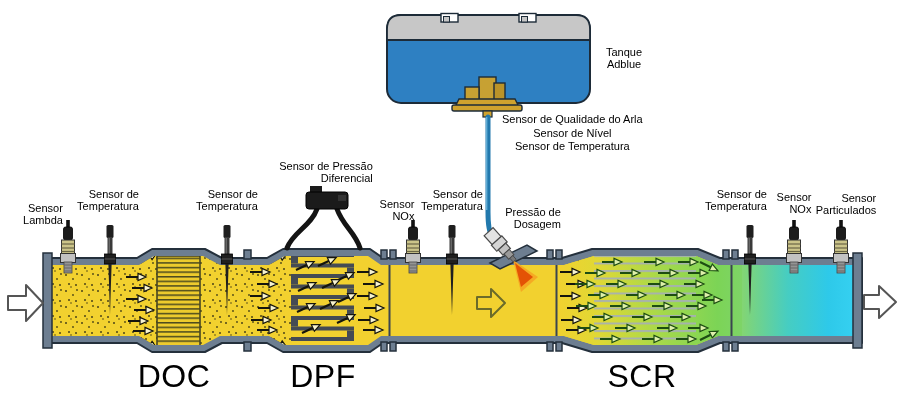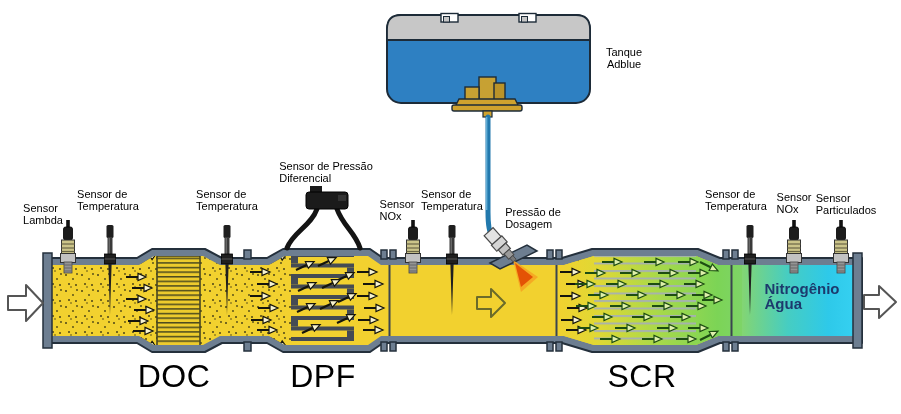--- a/index.html
+++ b/index.html
@@ -1,20 +1,20 @@
 <!DOCTYPE html>
 <html><head>
 <meta charset="utf-8">
 <style>
   html,body{margin:0;padding:0;background:#fff;}
   #stage{position:relative;width:901px;height:414px;background:#ffffff;overflow:hidden;
          font-family:"Liberation Sans",sans-serif;}
   #art{position:absolute;left:0;top:0;}
   .lbl{position:absolute;font:11px/11.5px "Liberation Sans",sans-serif;color:#000;
-       text-align:left;white-space:pre-line;transform:translateX(-50%);}
+       text-align:right;white-space:pre-line;transform:translateX(-50%);}
   .lbl.left{transform:none;text-align:center;}
   .lbl.big{font-weight:normal;font-size:32px;line-height:24px;letter-spacing:.5px;}
   .lbl.nitro{font-weight:bold;font-size:15px;line-height:15px;color:#1c3a6d;}
 </style>
 </head>
 <body>
 
 <div id="stage">
 
 <svg id="art" width="901" height="414" viewBox="0 0 901 414">
@@ -302,25 +302,26 @@
 <div class="lbl" style="left:326px;top:161px">Sensor de Pressão
 Diferencial</div>
 <div class="lbl" style="left:397px;top:199px">Sensor
 NOx</div>
 <div class="lbl" style="left:452px;top:189px">Sensor de
 Temperatura</div>
 <div class="lbl" style="left:533px;top:207px">Pressão de
 Dosagem</div>
 <div class="lbl left" style="left:606px;top:47px">Tanque
 Adblue</div>
+<div class="lbl left" style="left:502px;top:113px;line-height:13.5px">Sensor de Qualidade do Arla
+Sensor de Nível
+Sensor de Temperatura</div>
 <div class="lbl" style="left:736px;top:189px">Sensor de
 Temperatura</div>
 <div class="lbl" style="left:794px;top:192px">Sensor
 NOx</div>
 <div class="lbl" style="left:846px;top:193px">Sensor
 Particulados</div>
 <div class="lbl big" style="left:174px;top:364px">DOC</div>
 <div class="lbl big" style="left:323px;top:364px">DPF</div>
 <div class="lbl big" style="left:642px;top:364px">SCR</div>
-<div class="lbl nitro" style="left:802px;top:281px">Nitrogênio
-Água</div>
 
 </div>
 
 </body></html>

